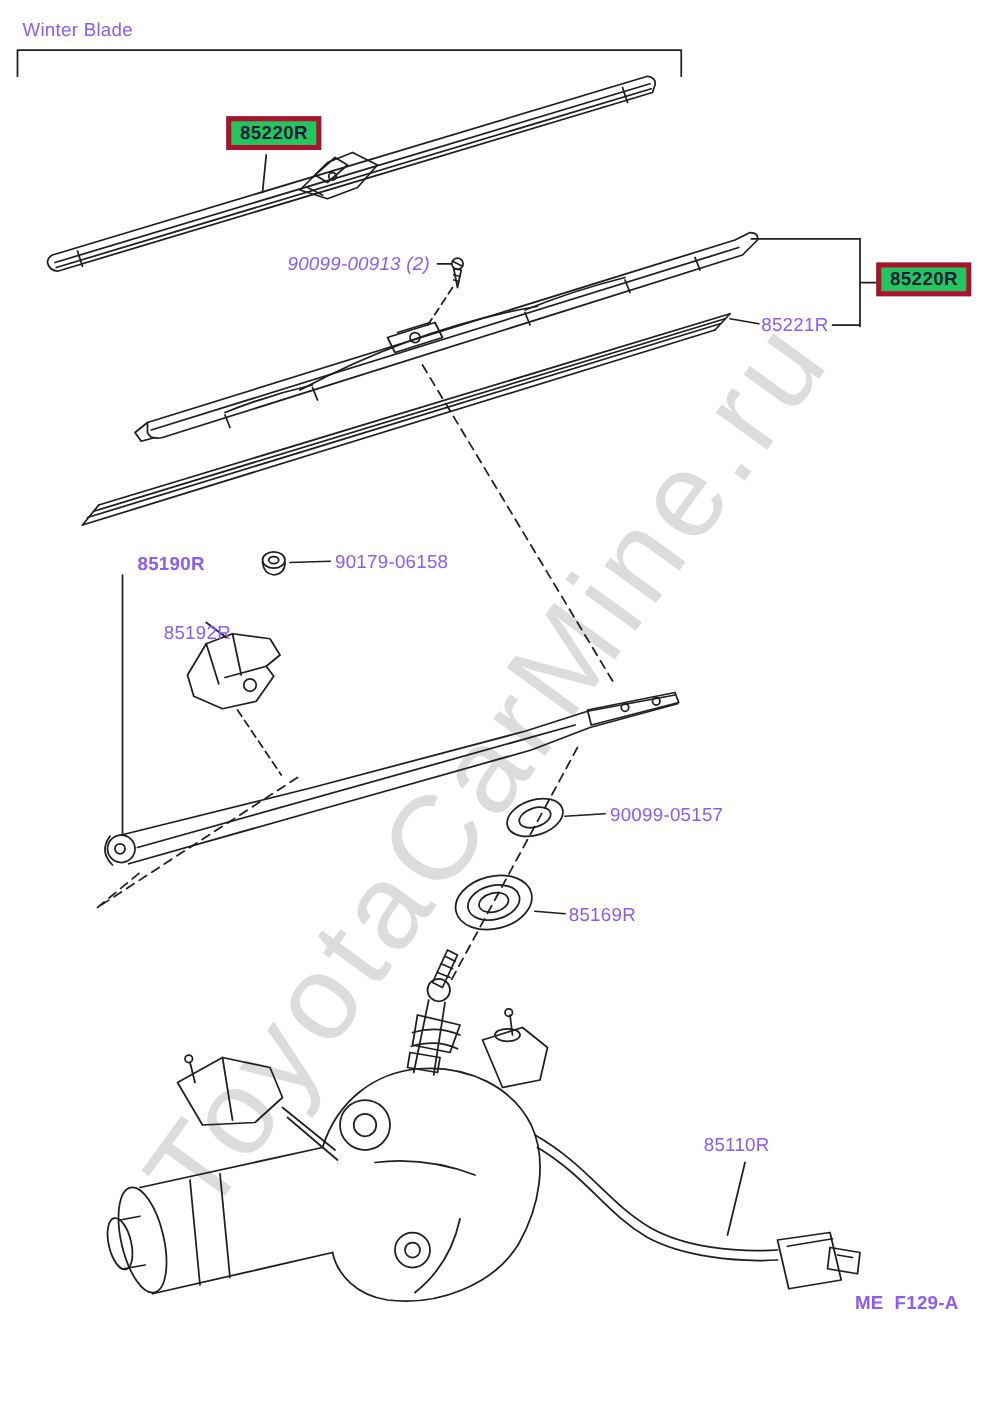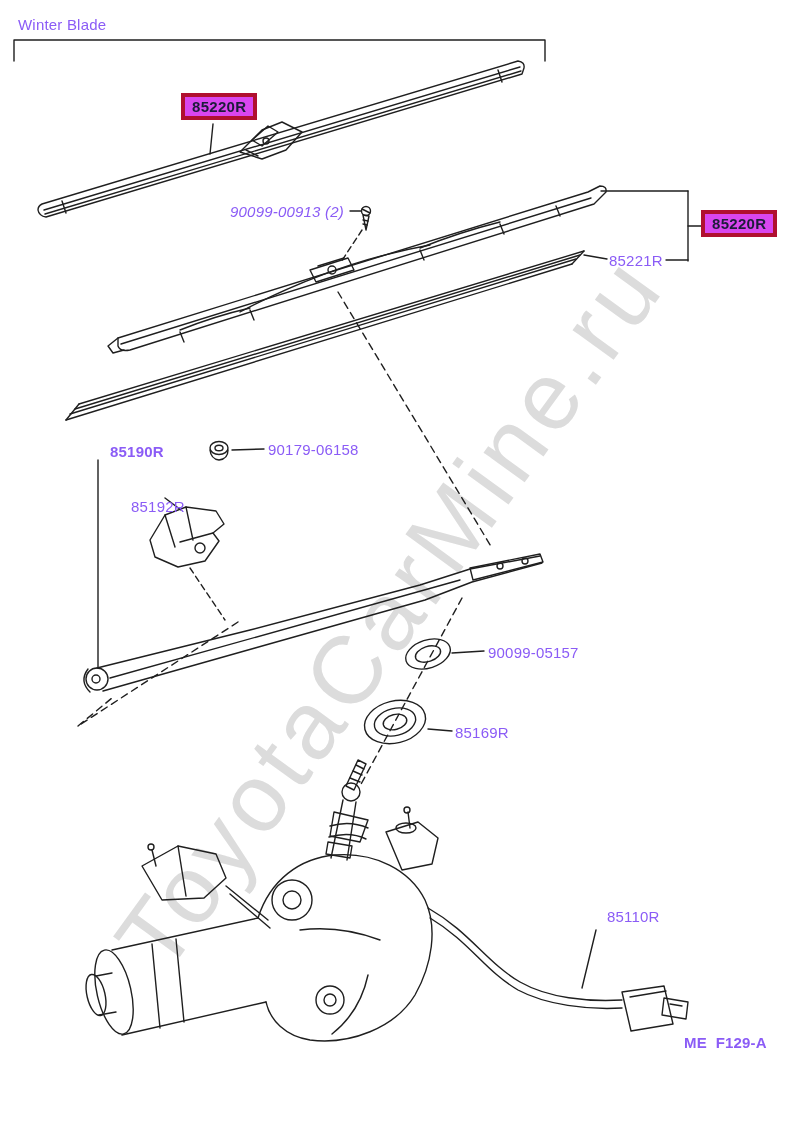--- a/index.html
+++ b/index.html
@@ -8,21 +8,21 @@
     font-family:"Liberation Sans", sans-serif;color:#161616;overflow:hidden;
   }
   .stage{position:absolute;left:0;top:0;width:800px;height:1130px;}
   svg{position:absolute;left:0;top:0;}
   .label{
     position:absolute;font-size:15px;line-height:18px;color:#8b5cf6;
     white-space:pre;letter-spacing:0.2px;
   }
   .label.bold{font-weight:bold;margin-left:12px;}
   .redbox{
-    position:absolute;border:4px solid #b01030;background:#d946ef;
+    position:absolute;border:4px solid #b01030;background:#22c55e;
     padding:1px 7px;font-size:15px;font-weight:bold;color:#1c1c3a;
     white-space:pre;letter-spacing:0.3px;
   }
 </style>
 </head>
 <body>
 
 <div class="stage">
 
 <svg width="800" height="1130" viewBox="0 0 800 1130">
@@ -201,17 +201,17 @@
 <div class="label" style="left:110px;top:443px;font-weight:bold;">85190R</div>
 
 <div class="label" style="left:268px;top:441px;">90179-06158</div>
 
 <div class="label" style="left:131px;top:482px;margin-top:16px;">85192R</div>
 
 <div class="label" style="left:488px;top:644px;">90099-05157</div>
 
 <div class="label" style="left:455px;top:724px;text-align:right;">85169R</div>
 
-<div class="label" style="left:563px;top:908px;margin-left:44px;">85110R</div>
+<div class="label" style="left:563px;top:908px;">85110R</div>
 
 <div class="label bold" style="left:672px;top:1034px;">ME  F129-A</div>
 
 </div>
 
 </body></html>

